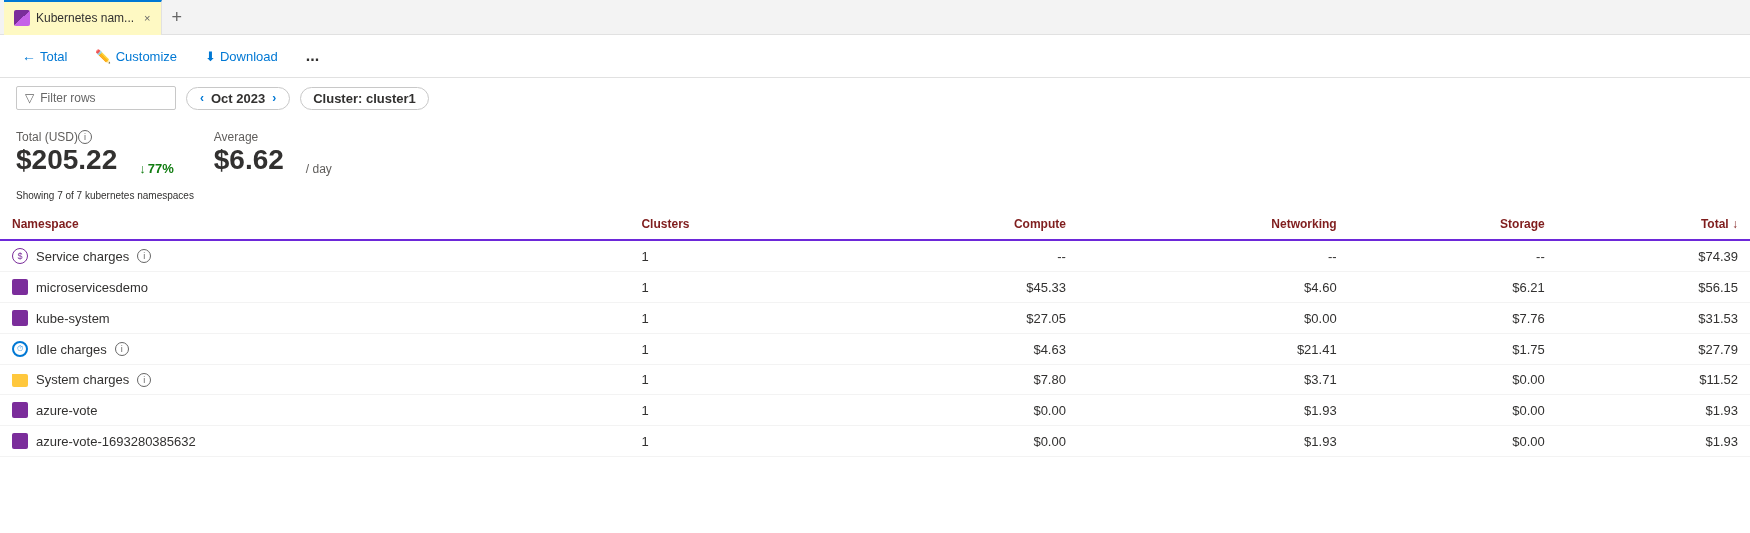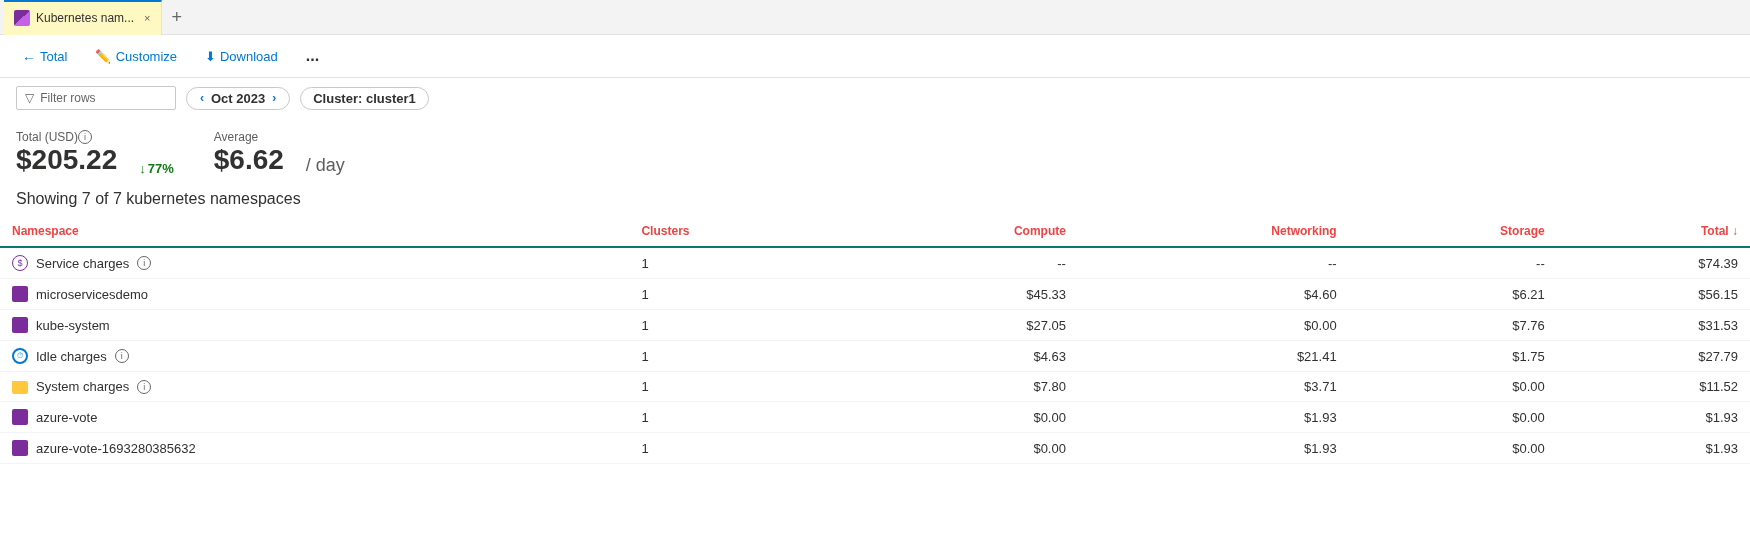--- a/index.html
+++ b/index.html
@@ -148,45 +148,45 @@
       align-items: center;
       gap: 2px;
     }
     .summary-grid {
       display: flex;
       gap: 40px;
       margin-bottom: 4px;
     }
     .summary-item {}
     .per-day {
-      font-size: 18px;
+      font-size: 12px;
       color: #605e5c;
       font-weight: 400;
     }
 
     
     .showing-text {
       padding: 4px 16px 8px 16px;
-      font-size: 16px;
+      font-size: 10px;
       color: #323130;
     }
 
     
     .data-table {
       width: 100%;
       border-collapse: collapse;
       font-size: 13px;
     }
     .data-table th {
       text-align: left;
       font-weight: 600;
       font-size: 12px;
-      color: #ef4444;
+      color: #7f1d1d;
       padding: 8px 12px;
-      border-bottom: 2px solid #0f766e;
+      border-bottom: 2px solid #6d28d9;
       white-space: nowrap;
       background: #fff;
     }
     .data-table th.align-right { text-align: right; }
     .data-table td {
       padding: 7px 12px;
       border-bottom: 1px solid #f3f3f3;
       color: #323130;
     }
     .data-table td.align-right { text-align: right; }

